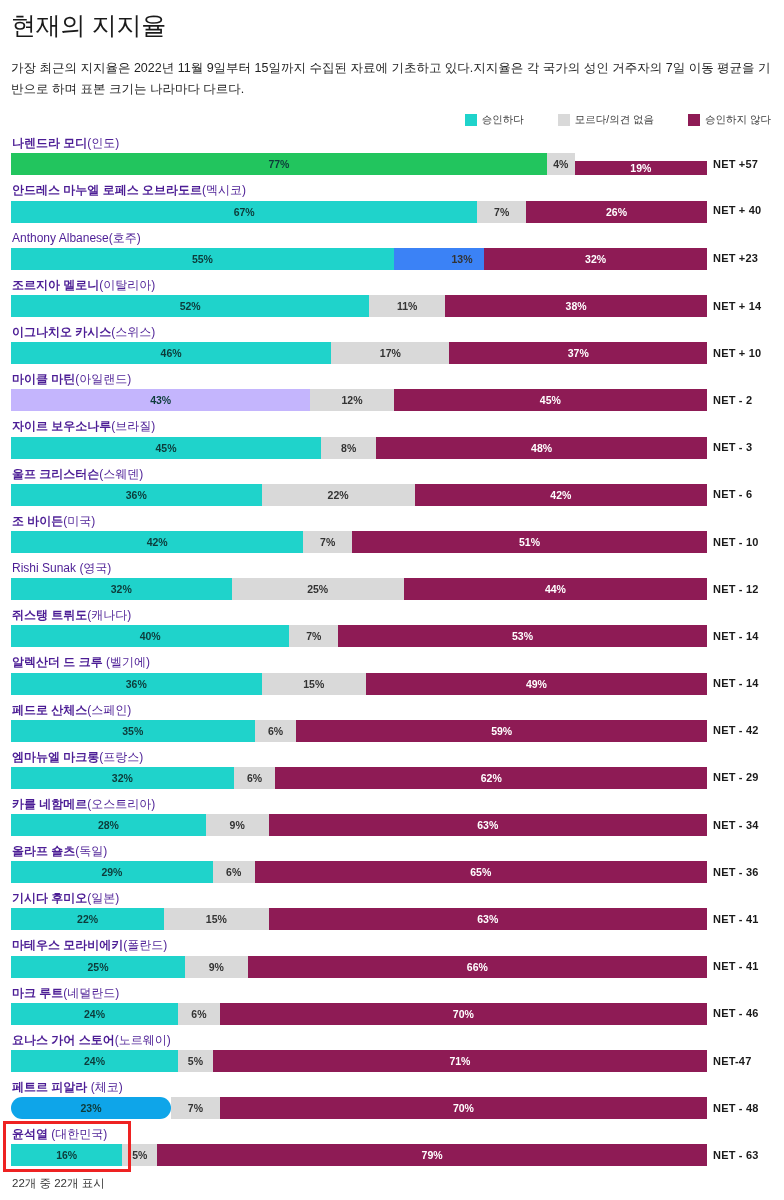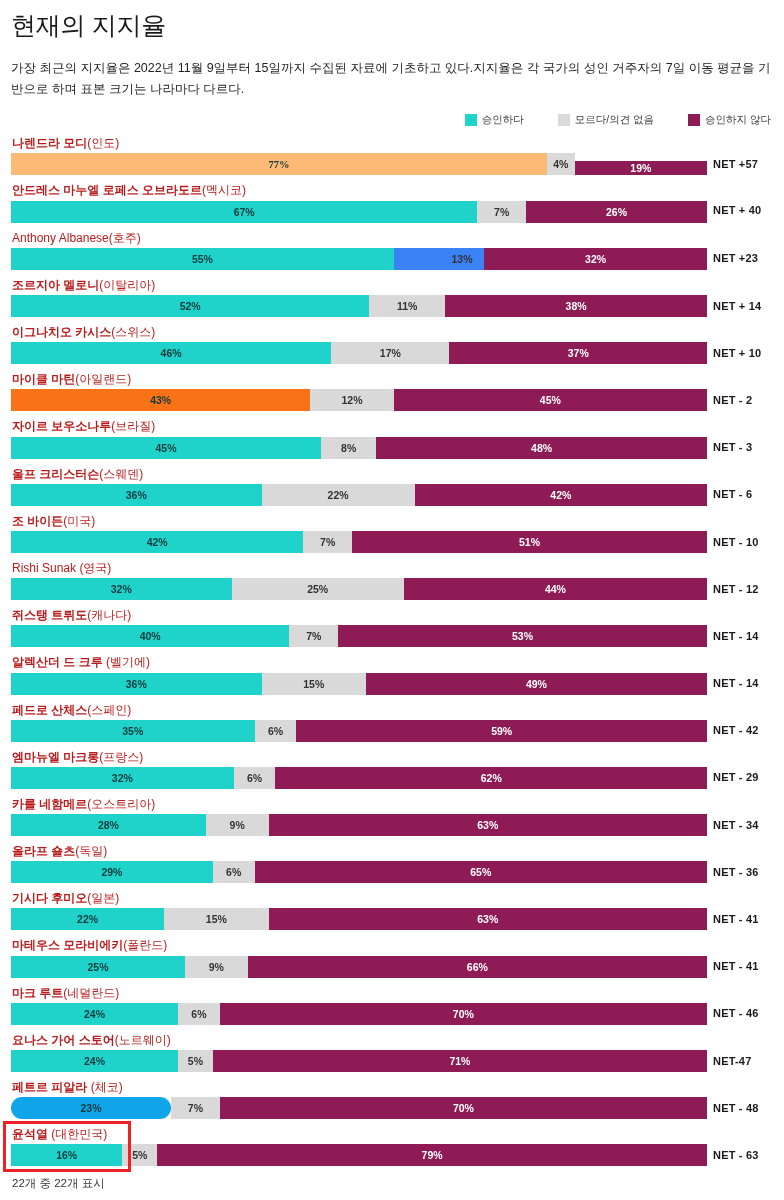--- a/index.html
+++ b/index.html
@@ -42,21 +42,21 @@
   .legend-item { display: flex; align-items: center; gap: 5px; margin-left: 16px; }
   .legend-swatch { width: 12px; height: 12px; display: inline-block; }
   .legend-label { font-size: 10.5px; color: #3a3a3a; }
 
   .rows { margin-top: 6px; position: relative; }
 
   .row { position: relative; margin-bottom: 5px; }
   .row-label {
     font-size: 12px;
     line-height: 1.35;
-    color: #b91c1c;
+    color: #4c1d95;
     padding: 2px 0 2px 1px;
     white-space: nowrap;
   }
   .row-label .nm { font-weight: bold; }
   .row-label .ct { font-weight: normal; }
   .row-label.latin .nm { font-weight: normal; }
 
   .bar-line { display: flex; align-items: stretch; height: 22px; }
   .bar { display: flex; height: 22px; width: 696px; flex: 0 0 696px; }
   .seg {
@@ -121,21 +121,21 @@
         <span class="legend-swatch" style="background: rgb(142, 27, 85);"></span>
         <span class="legend-label">승인하지 않다</span>
       </div>
     </div>
 
   <div class="rows" id="rows">
       <div class="row">
         <div class="row-label"><span class="nm">나렌드라 모디</span><span class="ct">(인도)</span></div>
         <div class="bar-line">
           <div class="bar">
-            <div class="seg seg-approve" style="background: #fdba74; width: 77%; font-family: Liberation Serif, serif;">
+            <div class="seg seg-approve" style="background: #22c55e; width: 77%;">
               <span>77%</span>
             </div>
             <div class="seg seg-neutral" style="background: rgb(217, 217, 217); width: 4%;">
               <span>4%</span>
             </div>
             <div class="seg seg-disapprove" style="background: rgb(142, 27, 85); width: 19%; margin-top: 8px;">
               <span>19%</span>
             </div>
           </div>
           <div class="net">NET +57</div>
@@ -206,21 +206,21 @@
               <span>37%</span>
             </div>
           </div>
           <div class="net">NET + 10</div>
         </div>
       </div>
       <div class="row">
         <div class="row-label"><span class="nm">마이클 마틴</span><span class="ct">(아일랜드)</span></div>
         <div class="bar-line">
           <div class="bar">
-            <div class="seg seg-approve" style="background: #f97316; width: 43%;">
+            <div class="seg seg-approve" style="background: #c4b5fd; width: 43%;">
               <span>43%</span>
             </div>
             <div class="seg seg-neutral" style="background: rgb(217, 217, 217); width: 12%;">
               <span>12%</span>
             </div>
             <div class="seg seg-disapprove" style="background: rgb(142, 27, 85); width: 45%;">
               <span>45%</span>
             </div>
           </div>
           <div class="net">NET - 2</div>

